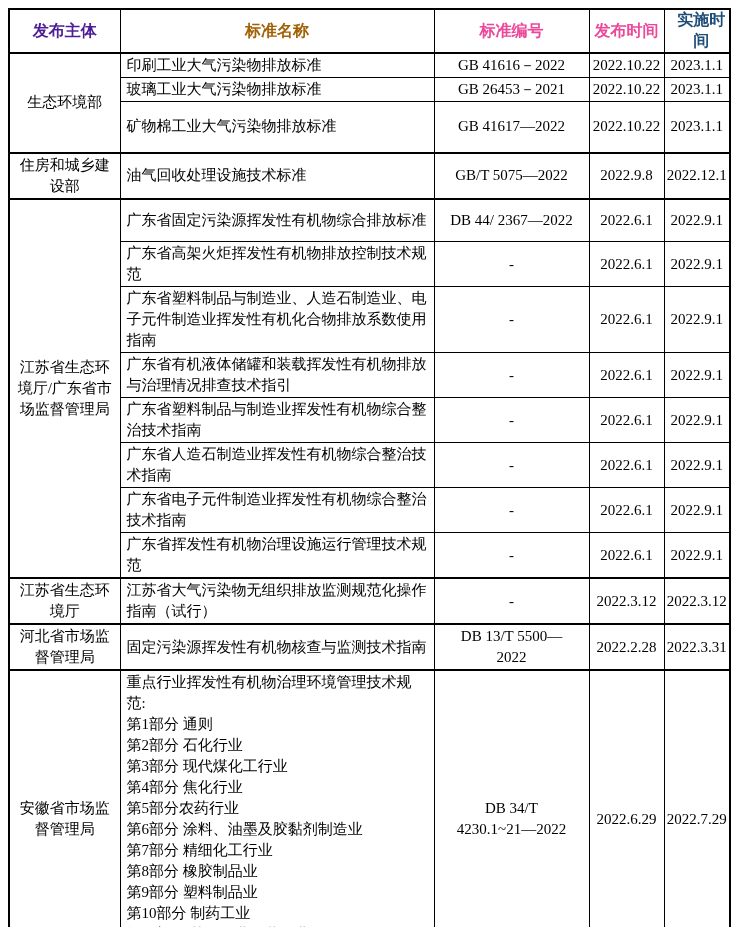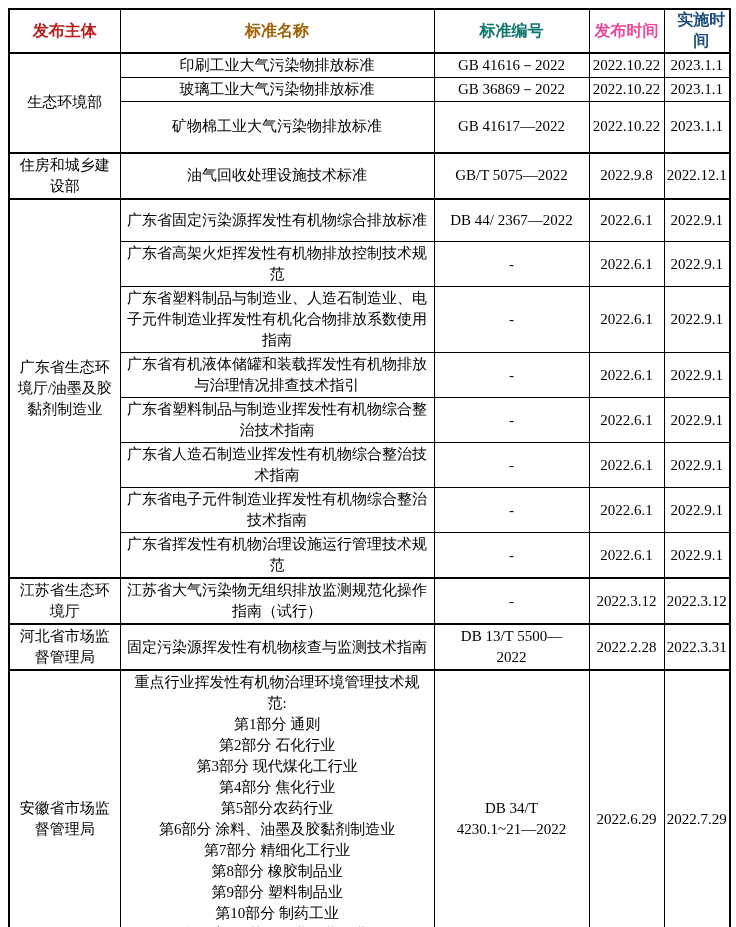--- a/index.html
+++ b/index.html
@@ -30,75 +30,75 @@
   td{
     font-size:15px;
     line-height:21px;
     vertical-align:middle;
     padding:1px 6px;
     text-align:center;
   }
   tr.group-start td{border-top:2px solid #000;}
   td.col-publisher{padding:1px 7px;}
   td.col-name{
-    text-align:center;
+    text-align:left;
     white-space:pre-line;
   }
   td.col-code{white-space:pre-line;padding:1px 3px;}
   td.col-date{padding:1px 1px;}
 </style>
 </head>
 <body>
 
 <table>
   <colgroup>
     <col style="width:111px">
     <col style="width:314px">
     <col style="width:155px">
     <col style="width:75px">
     <col style="width:66px">
   </colgroup>
   <thead>
     <tr>
-      <th style="color: #b91c1c; margin-top: 44px;">发布主体</th>
+      <th style="color: #4c1d95; margin-top: 44px;">发布主体</th>
       <th style="color: #a16207;">标准名称</th>
-      <th style="color: #0f766e;">标准编号</th>
+      <th style="color: #ec4899;">标准编号</th>
       <th style="color: #ec4899;">发布时间</th>
       <th style="color: rgb(31, 78, 121); padding-left: 11px;">实施时间</th>
     </tr>
   </thead>
   <tbody id="table-body">
       <tr class="group-start" style="height: 22px;">
         <td class="col-publisher" rowspan="3">生态环境部</td>
         <td class="col-name">印刷工业大气污染物排放标准</td>
         <td class="col-code">GB 41616－2022</td>
         <td class="col-date">2022.10.22</td>
         <td class="col-date">2023.1.1</td>
       </tr>
       <tr style="height: 22px;">
         <td class="col-name">玻璃工业大气污染物排放标准</td>
-        <td class="col-code">GB 36869－2022</td>
+        <td class="col-code">GB 26453－2021</td>
         <td class="col-date">2022.10.22</td>
         <td class="col-date">2023.1.1</td>
       </tr>
       <tr style="height: 51px;">
         <td class="col-name">矿物棉工业大气污染物排放标准</td>
         <td class="col-code">GB 41617—2022</td>
         <td class="col-date">2022.10.22</td>
         <td class="col-date">2023.1.1</td>
       </tr>
       <tr class="group-start" style="height: 43px;">
         <td class="col-publisher" rowspan="1">住房和城乡建设部</td>
         <td class="col-name">油气回收处理设施技术标准</td>
         <td class="col-code">GB/T 5075—2022</td>
         <td class="col-date">2022.9.8</td>
         <td class="col-date">2022.12.1</td>
       </tr>
       <tr class="group-start" style="height: 43px;">
-        <td class="col-publisher" rowspan="8">广东省生态环境厅/油墨及胶黏剂制造业</td>
+        <td class="col-publisher" rowspan="8">江苏省生态环境厅/广东省市场监督管理局</td>
         <td class="col-name">广东省固定污染源挥发性有机物综合排放标准</td>
         <td class="col-code">DB 44/ 2367—2022</td>
         <td class="col-date">2022.6.1</td>
         <td class="col-date">2022.9.1</td>
       </tr>
       <tr style="height: 43px; margin-top: 36px;">
         <td class="col-name">广东省高架火炬挥发性有机物排放控制技术规范</td>
         <td class="col-code">-</td>
         <td class="col-date">2022.6.1</td>
         <td class="col-date">2022.9.1</td>

